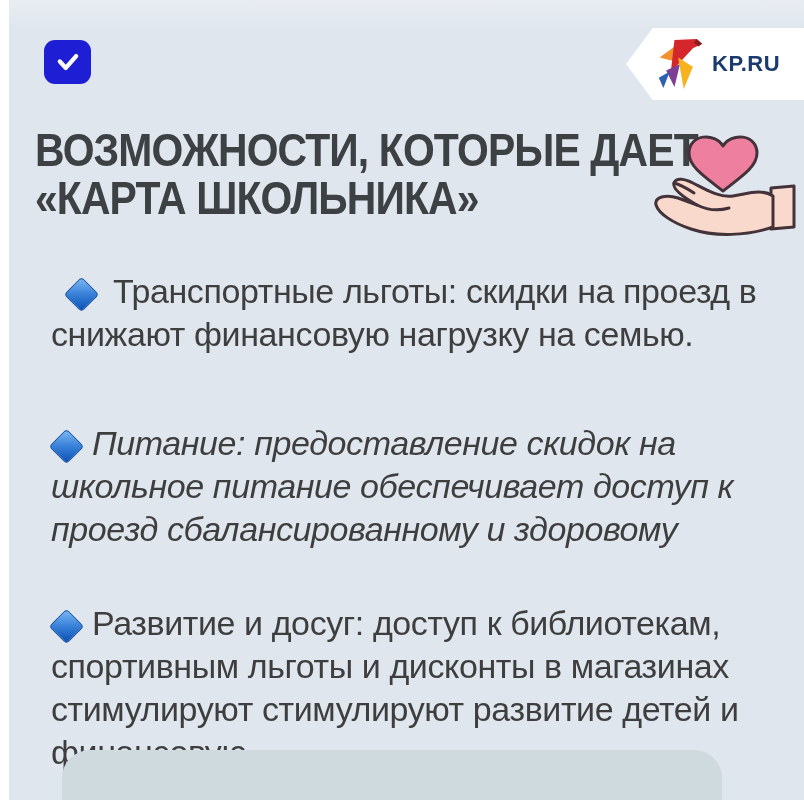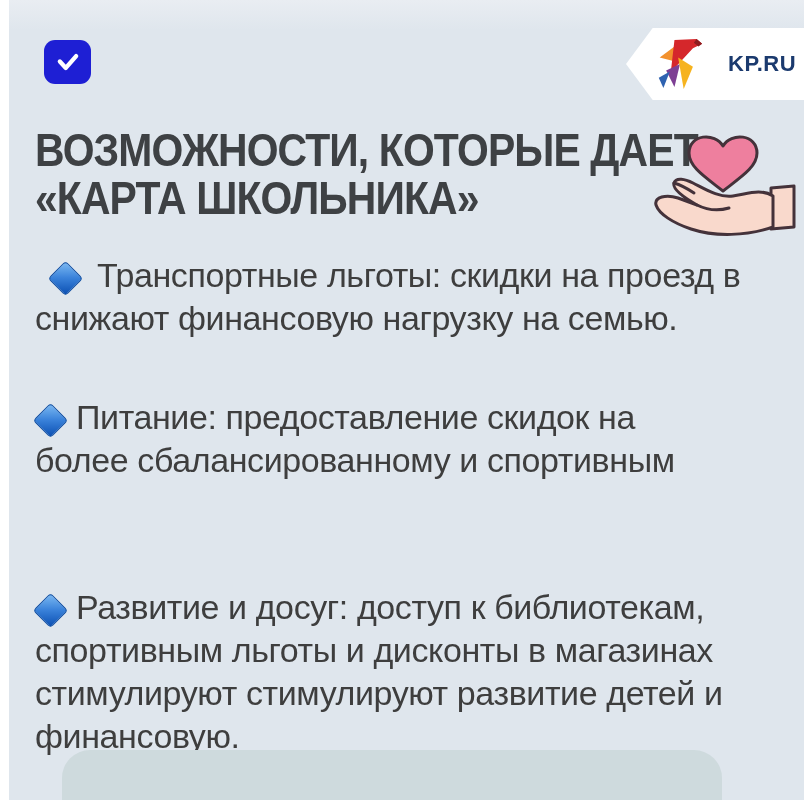--- a/index.html
+++ b/index.html
@@ -12,38 +12,38 @@
 
   
   .check-badge{position:absolute;left:44px;top:40px;width:47px;height:44px;
                background:#1e1fd4;border-radius:11px;display:flex;
                align-items:center;justify-content:center;}
   .check-badge svg{width:26px;height:24px;}
 
   
   .logo-banner{position:absolute;top:28px;right:0;width:178px;height:72px;background:#ffffff;
                clip-path:polygon(0% 50%,15% 0%,100% 0%,100% 100%,15% 100%);
-               display:flex;align-items:center;padding-left:30px;box-sizing:border-box;gap:24px;}
+               display:flex;align-items:center;padding-left:30px;box-sizing:border-box;gap:8px;}
   .logo-banner svg{width:48px;height:60px;flex:0 0 auto;}
   .logo-text{font-size:22px;font-weight:700;color:#1b3a6e;letter-spacing:.5px;}
 
   
   .title{position:absolute;left:35px;top:126px;margin:0;font-size:47px;line-height:48px;
          font-weight:700;color:#3e4144;letter-spacing:-1px;
          transform:scaleX(.87);transform-origin:0 0;white-space:nowrap;}
   .title .tl{display:block;}
 
   
   .heart-hand{position:absolute;left:645px;top:126px;width:155px;height:116px;}
 
   
-  .bullet{position:absolute;left:33px;margin:2px;font-size:34px;line-height:43px;
+  .bullet{position:absolute;left:33px;margin:18px;font-size:34px;line-height:43px;
           color:#3e3e3e;letter-spacing:-.4px;width:740px;}
   .b1{top:252px;}
-  .b2{top:394px;}
+  .b2{top:404px;font-style:italic;}
   .b3{top:584px;}
   .bl{display:block;}
   .diamond{display:inline-block;width:23px;height:23px;border-radius:4px;
            background:linear-gradient(135deg,#7cbaf3 0%,#3a82da 48%,#0b4fb2 100%);
            border:1px solid #0a4aa0;transform:rotate(45deg);
            vertical-align:-4px;margin:0 13px 0 3px;}
   .b1 .diamond{margin:0 19px 0 18px;}
 
   
   .bottom-card{position:absolute;left:62px;top:750px;width:660px;height:60px;
@@ -90,21 +90,22 @@
     </g>
   </svg>
 
   <p class="bullet b1">
     <span class="diamond"></span><span>Транспортные льготы: скидки на проезд в</span>
     <span class="bl">снижают финансовую нагрузку на семью.</span>
   </p>
 
   <p class="bullet b2">
     <span class="diamond"></span><span>Питание: предоставление скидок на</span>
-    <span class="bl">более сбалансированному и спортивным</span>
+    <span class="bl">школьное питание обеспечивает доступ к</span>
+    <span class="bl">проезд сбалансированному и здоровому</span>
   </p>
 
   <p class="bullet b3">
     <span class="diamond"></span><span>Развитие и досуг: доступ к библиотекам,</span>
     <span class="bl">спортивным льготы и дисконты в магазинах</span>
     <span class="bl">стимулируют стимулируют развитие детей и</span>
     <span class="bl">финансовую.</span>
   </p>
 
   <div class="bottom-card"></div>

